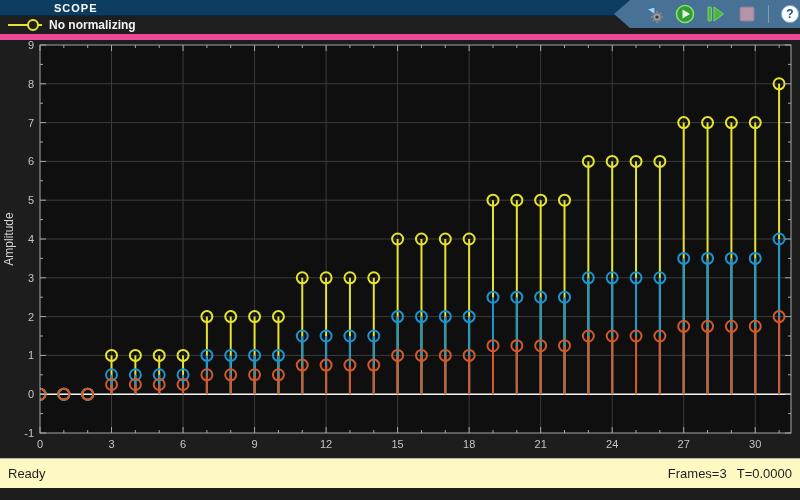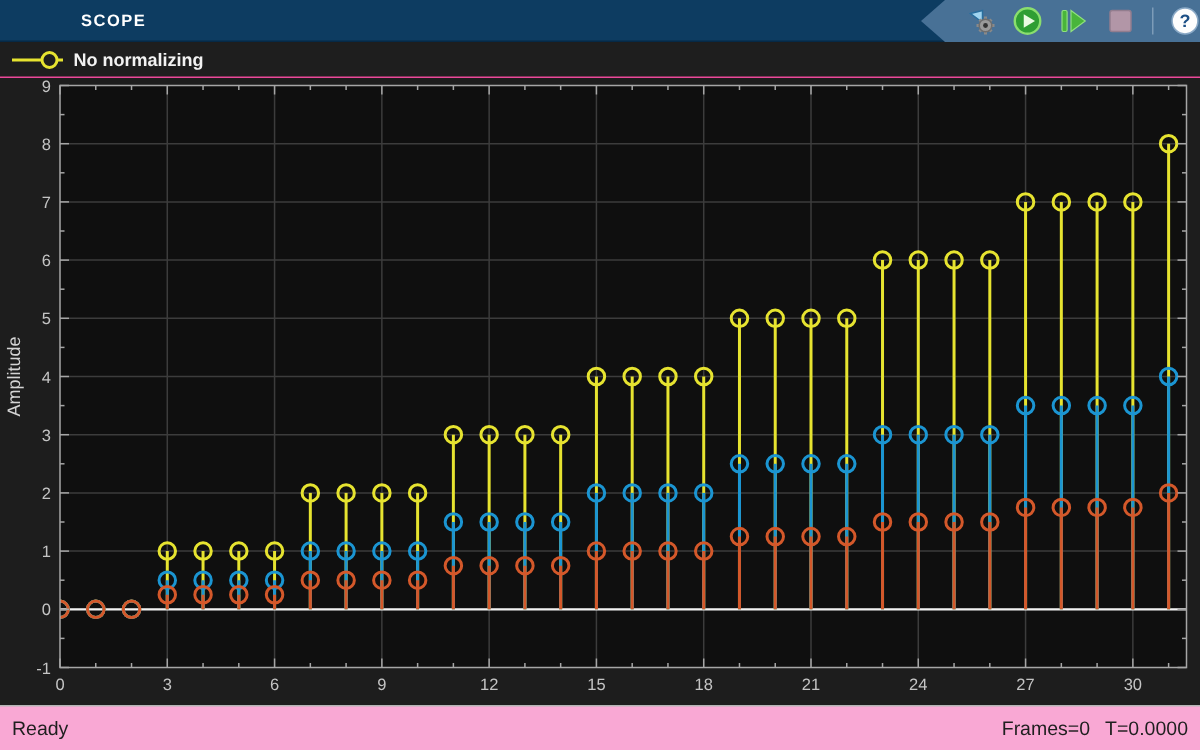--- a/index.html
+++ b/index.html
@@ -1,55 +1,55 @@
 <!DOCTYPE html>
 <html><head>
 <meta charset="utf-8">
 <style>
   * { margin:0; padding:0; box-sizing:border-box; }
   html,body { width:800px; height:500px; overflow:hidden; }
   body { font-family:"Liberation Sans", sans-serif; background:#1d1d1d; }
 
   
   .tabbar {
-    position:relative; height:28px; background:#0d3c61;
+    position:relative; height:16px; background:#0d3c61;
     display:flex; align-items:center; padding-left:36px;
     border-bottom:1px solid #062946;
   }
   .tab {
     color:#cfe0ee; font-size:11px; letter-spacing:1px; font-weight:bold;
     padding:0 18px; height:100%; display:flex; align-items:center; cursor:default;
   }
   .tab.active { color:#ffffff; }
   .toolstrip {
     position:absolute; right:0; top:0; height:28px; width:186px;
     background:#487196;
     clip-path:polygon(16px 0, 100% 0, 100% 100%, 16px 100%, 0 50%);
     display:flex; align-items:center; gap:11px; padding-left:30px;
   }
   .tool-btn { width:20px; height:20px; display:flex; align-items:center; justify-content:center; }
   .tool-sep { width:1px; height:18px; background:#7d9cb8; }
 
   
   .legendbar {
     height:24px; background:#1e1e1e; display:flex; align-items:center;
-    gap:26px; padding-left:8px; border-bottom:1px solid #ec4899;
+    gap:26px; padding-left:8px; border-bottom:6px solid #ec4899;
   }
   .legend-item { display:flex; align-items:center; gap:5px; }
   .legend-item span.lbl { color:#f2f2f2; font-size:12px; font-weight:bold; }
 
   
   .chart-wrap { height:418px; background:#1d1d1d; }
   svg text { font-family:"Liberation Sans", sans-serif; }
   .ticklabel { font-size:11px; fill:#c4c4c4; }
   .axislabel { font-size:12px; fill:#d4d4d4; }
 
   
   .statusbar {
-    height:30px; background:#f9a8d4; border-top:1px solid #b5b5b5;
+    height:30px; background:#fef9c3; border-top:1px solid #b5b5b5;
     display:flex; align-items:center; justify-content:space-between;
     padding:0 8px; font-size:13px; color:#1f1f1f;gap:24px;
   }
   .status-right { display:flex; gap:10px; }
 </style>
 </head>
 <body>
 
 <div class="tabbar">
   <div class="tab active">SCOPE</div>
@@ -459,16 +459,16 @@
       <text x="34" y="86.6" text-anchor="end" class="ticklabel">7</text>
       <text x="34" y="47.8" text-anchor="end" class="ticklabel">8</text>
       <text x="34" y="9" text-anchor="end" class="ticklabel">9</text>
       <text x="0" y="0" text-anchor="middle" class="axislabel" transform="translate(13 199) rotate(-90)">Amplitude</text>
     </svg>
 </div>
 
 <div class="statusbar">
   <span>Ready</span>
   <span class="status-right">
-    <span>Frames=0</span>
+    <span>Frames=3</span>
     <span>T=0.0000</span>
   </span>
 </div>
 
 </body></html>

